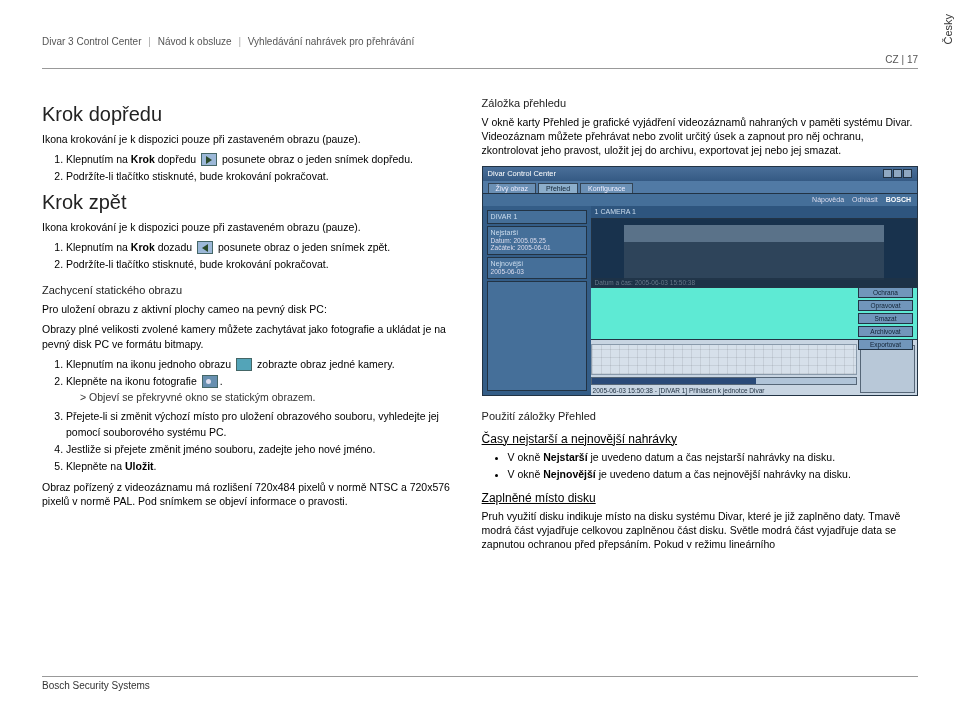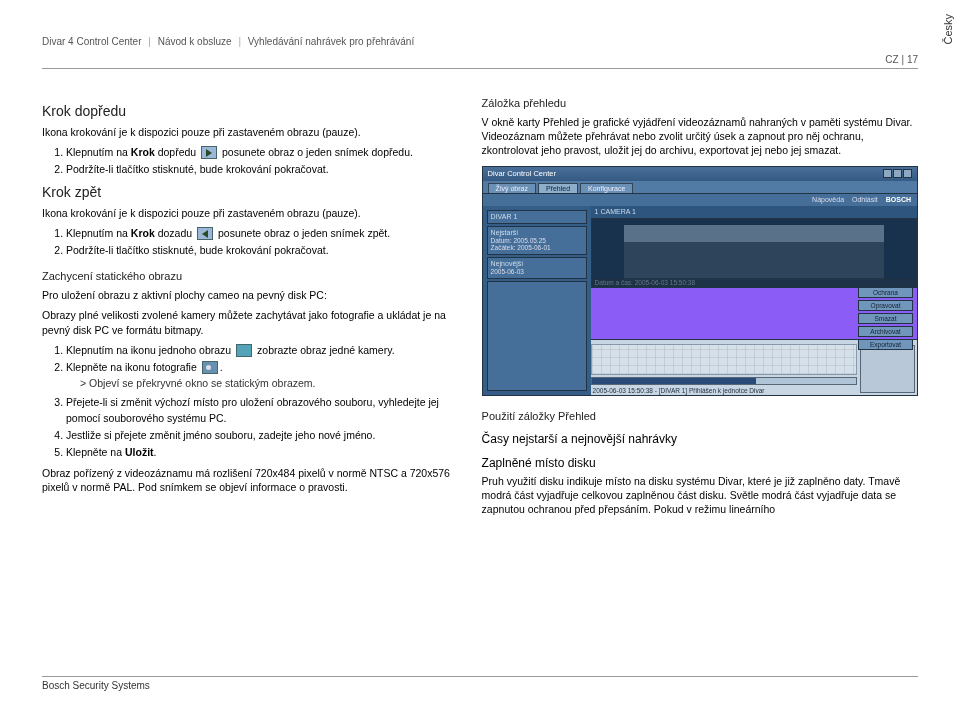--- a/index.html
+++ b/index.html
@@ -30,21 +30,21 @@
     top: 14px;
     writing-mode: vertical-rl;
     transform: rotate(180deg);
     font-size: 11px;
     color: #333;
   }
   .cols { display: flex; gap: 24px; }
   .col { flex: 1; min-width: 0; }
   .col.right { flex: 1.05; }
   h2.sec {
-    font-size: 14px;
+    font-size: 20px;
     font-weight: normal;
     margin: 6px 0 6px 0;
     color: #222;
   }
   h2.sec.large { font-size: 11px; margin-top: 12px; }
   p { line-height: 1.35; margin: 2px 0 6px; }
   ol { margin-left: 24px; margin-bottom: 6px; }
   ol li { line-height: 1.45; margin-bottom: 2px; }
   .icon-inline {
     display: inline-block;
@@ -83,21 +83,21 @@
     position: absolute;
     left: 3px; top: 3px;
     width: 5px; height: 5px;
     border-radius: 50%;
     background: #dde;
   }
   .sublist { margin: 1px 0 4px 14px; color: #333; }
   .app-shot {
     width: 100%;
     height: 230px;
-    background: #8b5cf6;
+    background: #5eead4;
     border: 1px solid #234;
     position: relative;
     margin: 8px 0 14px;
     font-size: 7px;
     color: #cde;
     overflow: hidden;
   }
   .app-shot .titlebar {
     height: 14px;
     background: linear-gradient(#4a6f99, #355a84);
@@ -244,39 +244,40 @@
     position: absolute;
     right: 2px; bottom: 2px;
     width: 55px; height: 48px;
     background: #b8c8d8;
     border: 1px solid #567;
   }
   h3.sub {
     font-size: 12px;
     font-weight: normal;
     margin: 10px 0 4px;
+    text-decoration: underline;
   }
   .bold { font-weight: bold; }
   ul.bullets { list-style: disc; margin-left: 26px; }
   ul.bullets li { margin-bottom: 3px; line-height: 1.35; }
   .footer {
     position: absolute;
     left: 42px;
     bottom: 14px;
     font-size: 10px;
     color: #333;
   }
   .thinrule { border-top: 1px solid #999; margin-bottom: 3px; width: 876px; }
 </style>
 </head>
 <body>
 
 <div class="header">
   <span class="crumbs">
-    <span>Divar 4 Control Center</span>
+    <span>Divar 3 Control Center</span>
     <span class="sep">|</span>
     <span>Návod k obsluze</span>
     <span class="sep">|</span>
     <span>Vyhledávání nahrávek pro přehrávání</span>
   </span>
   <span class="right">
     <span>CZ</span>
     <span class="sep">|</span>
     <span>17</span>
   </span>
@@ -386,20 +387,28 @@
         <div class="rbtn">Ochrana</div>
         <div class="rbtn">Opravovat</div>
         <div class="rbtn">Smazat</div>
         <div class="rbtn">Archivovat</div>
         <div class="rbtn">Exportovat</div>
       </div>
     </div>
 
     <h2 class="sec large">Použití záložky Přehled</h2>
     <h3 class="sub bold">Časy nejstarší a nejnovější nahrávky</h3>
+    <ul class="bullets">
+      <li>
+        <span>V okně </span><span class="bold">Nejstarší</span><span> je uvedeno datum a čas nejstarší nahrávky na disku.</span>
+      </li>
+      <li>
+        <span>V okně </span><span class="bold">Nejnovější</span><span> je uvedeno datum a čas nejnovější nahrávky na disku.</span>
+      </li>
+    </ul>
     <h3 class="sub bold">Zaplněné místo disku</h3>
     <p>Pruh využití disku indikuje místo na disku systému Divar, které je již zaplněno daty. Tmavě modrá část vyjadřuje celkovou zaplněnou část disku. Světle modrá část vyjadřuje data se zapnutou ochranou před přepsáním. Pokud v režimu lineárního</p>
   </div>
 
 </div>
 
 <div class="footer">
   <div class="thinrule"></div>
   <span>Bosch Security Systems</span>
 </div>

